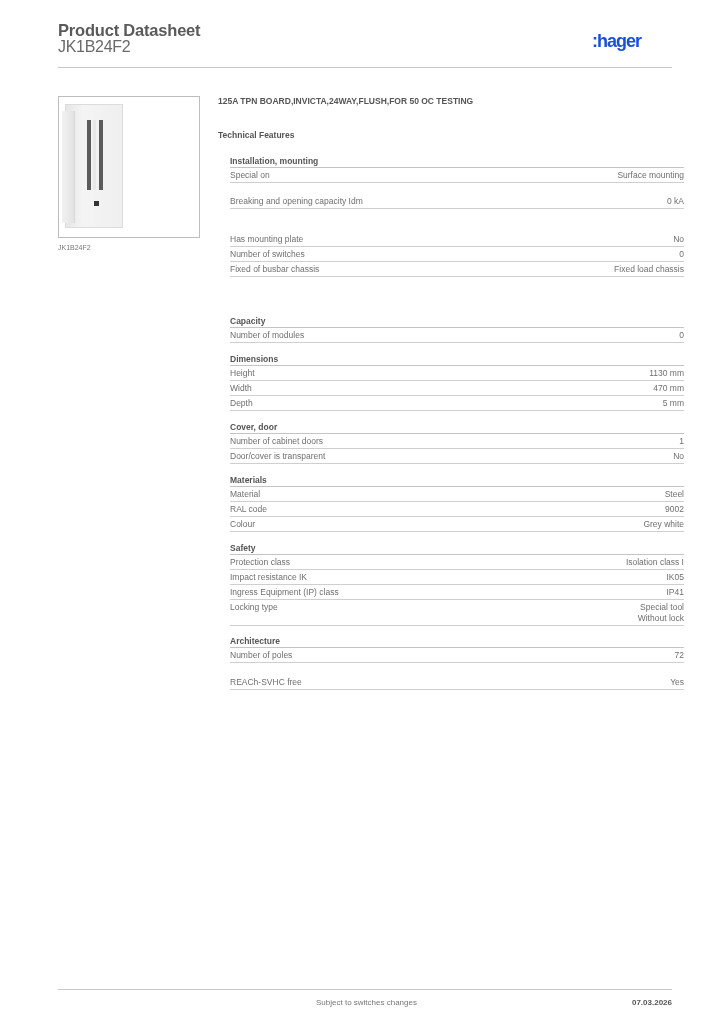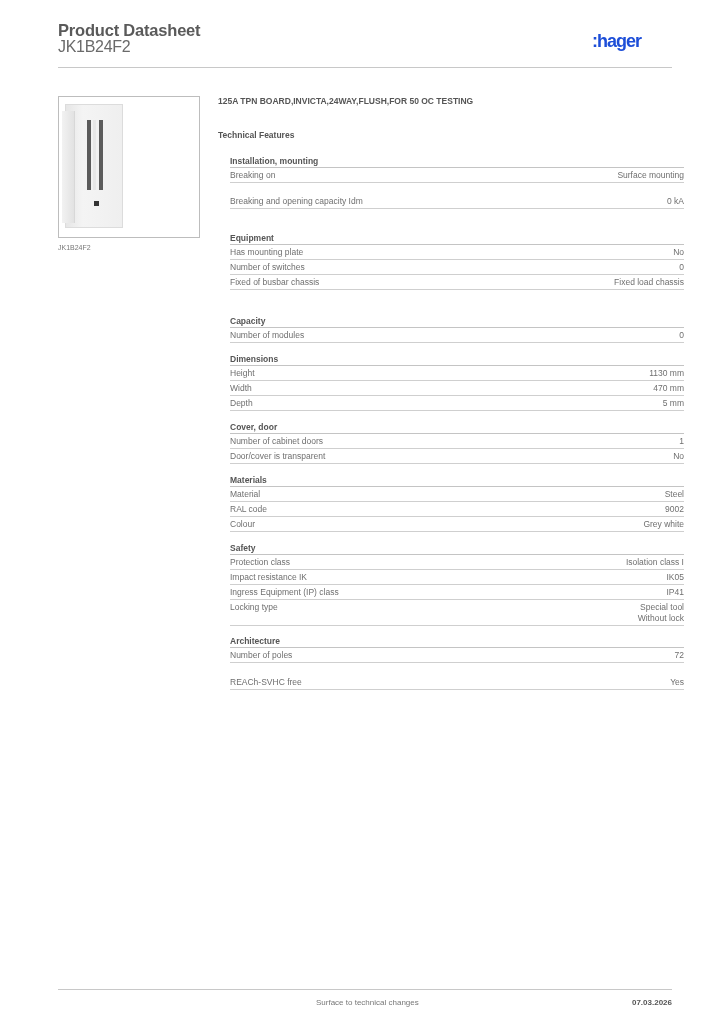--- a/index.html
+++ b/index.html
@@ -94,34 +94,33 @@
   </div>
 </div>
 <div class="image-caption">JK1B24F2</div>
 
 <div class="product-desc">125A TPN BOARD,INVICTA,24WAY,FLUSH,FOR 50 OC TESTING</div>
 <div class="tech-title">Technical Features</div>
 
 <div class="section" style="top:155px">
   <div class="section-title">Installation, mounting</div>
   <div class="row">
-      <span>Breaking on</span>
+      <span>Special on</span>
       <span class="val">Surface mounting</span>
     </div>
 </div>
 
 <div class="section" style="top:194px">
   <div class="row">
       <span>Breaking and opening capacity Idm</span>
       <span class="val">0 kA</span>
     </div>
 </div>
 
 <div class="section" style="top:232px">
-  <div class="section-title">Equipment</div>
   <div class="row">
       <span>Has mounting plate</span>
       <span class="val">No</span>
     </div>
   <div class="row">
       <span>Number of switches</span>
       <span class="val">0</span>
     </div>
   <div class="row">
       <span>Fixed of busbar chassis</span>
@@ -213,15 +212,15 @@
 <div class="section" style="top:675px">
   <div class="row">
       <span>REACh-SVHC free</span>
       <span class="val">Yes</span>
     </div>
 </div>
 
 <div>
   <div class="footer-rule"></div>
   <div class="footer-left">hager.com/middle-east</div>
-  <div class="footer-center">Surface to technical changes</div>
+  <div class="footer-center">Subject to switches changes</div>
   <div class="footer-right">07.03.2026</div>
 </div>
 
 </body></html>

